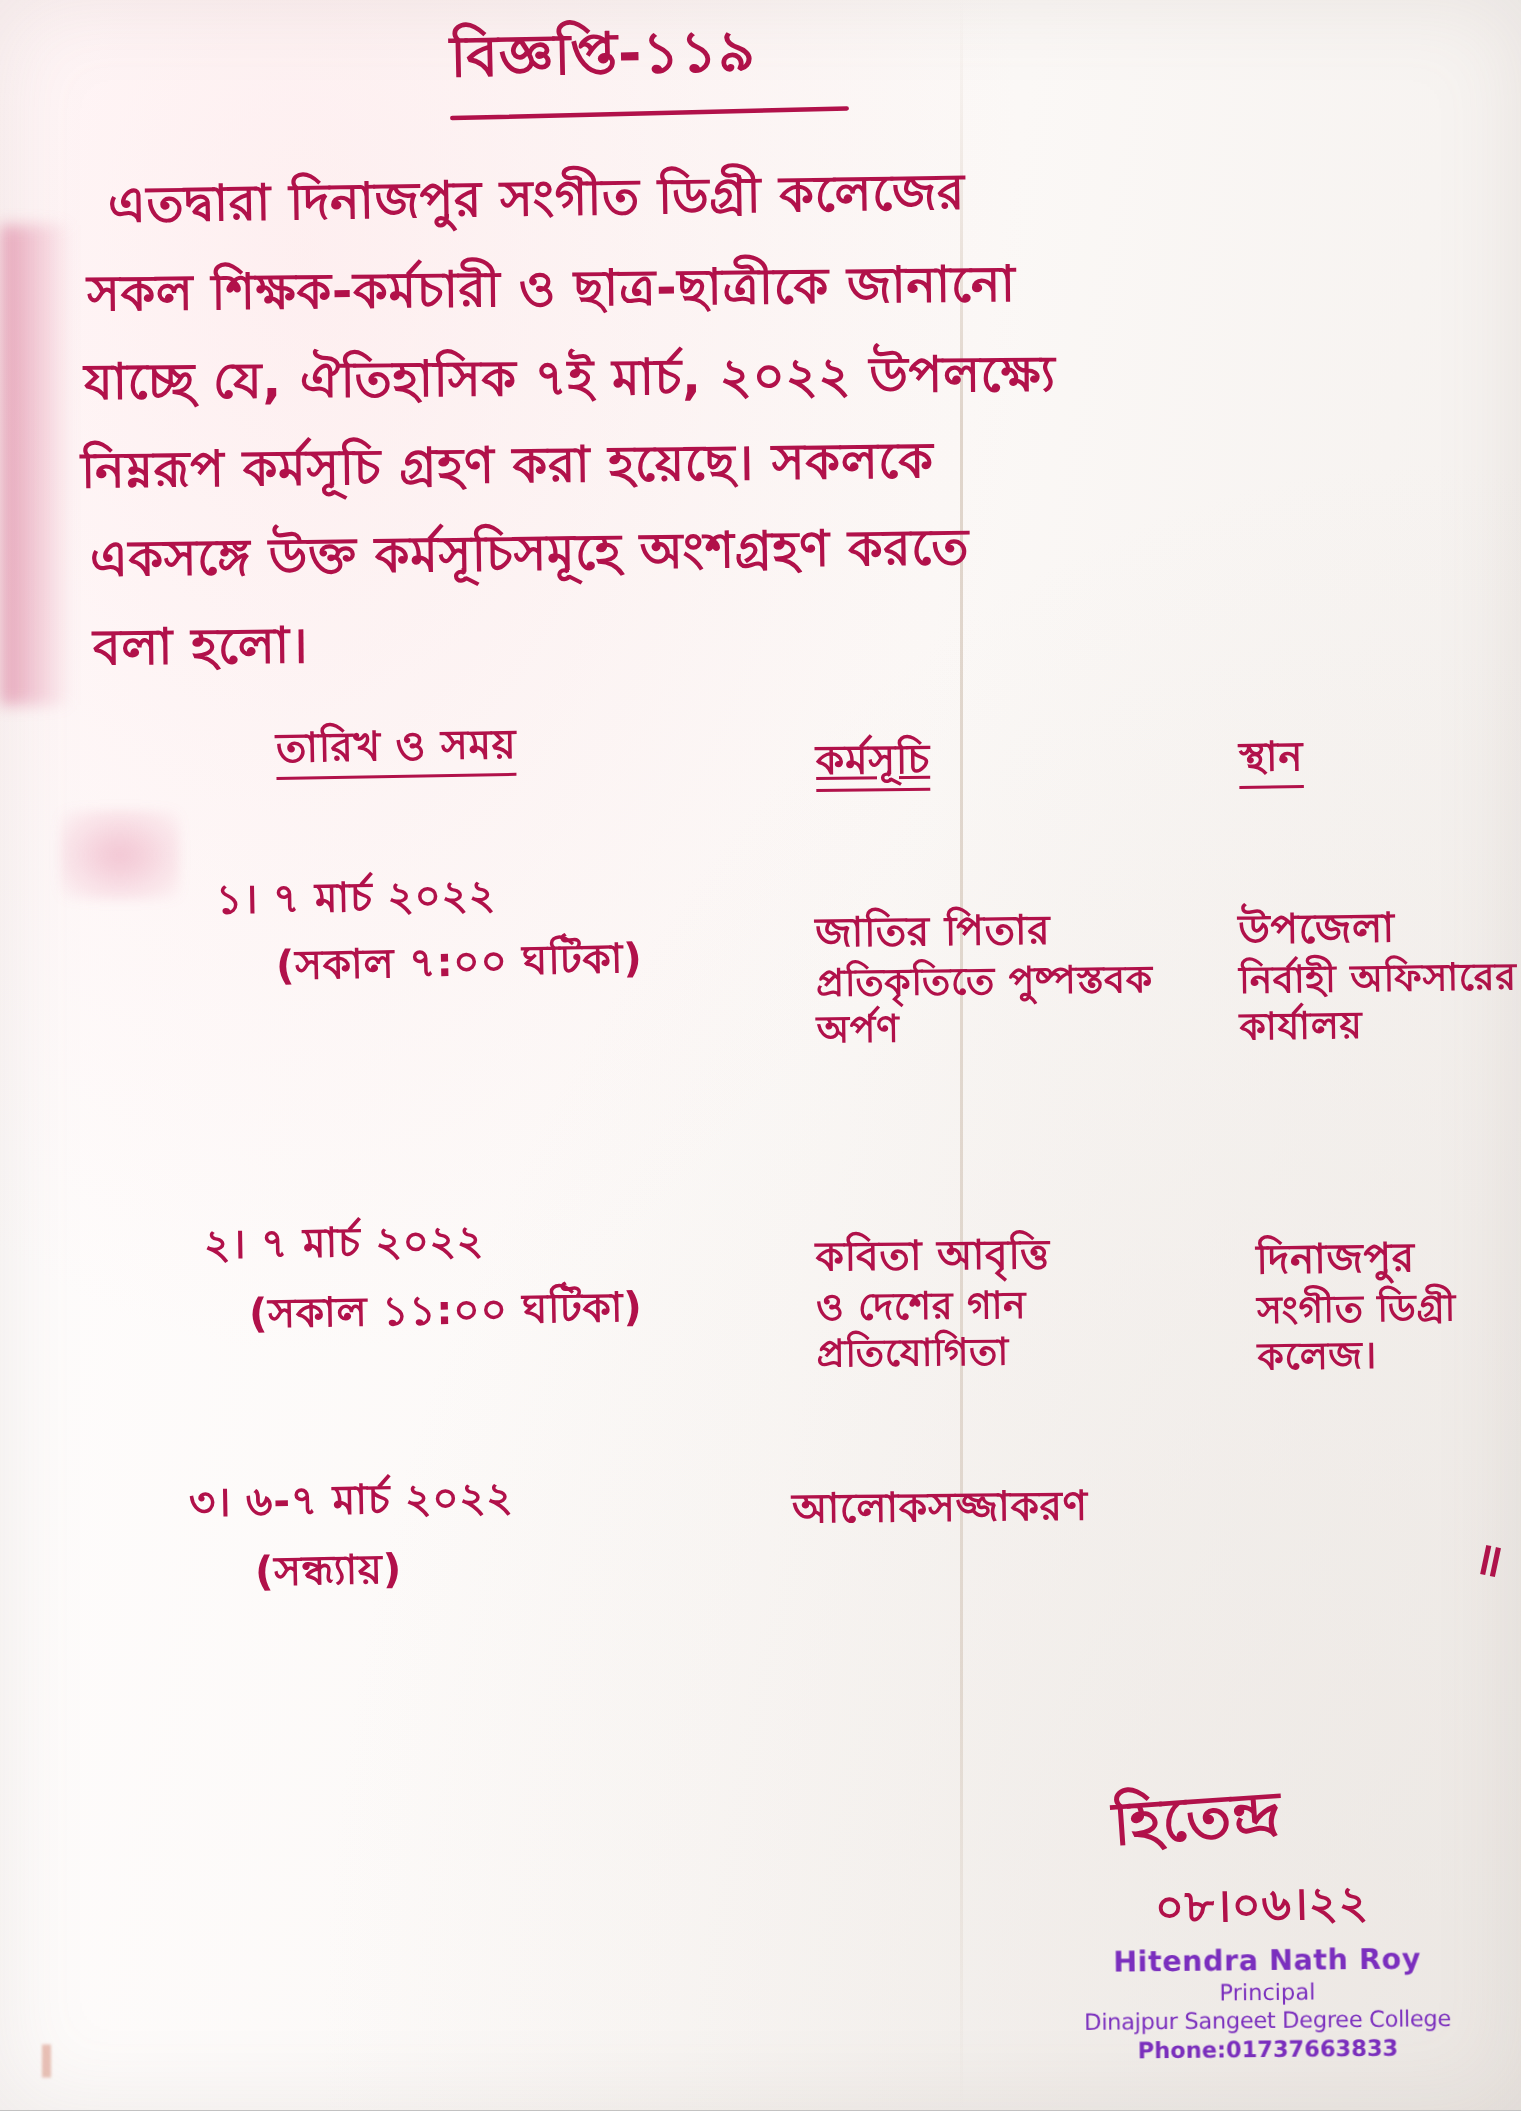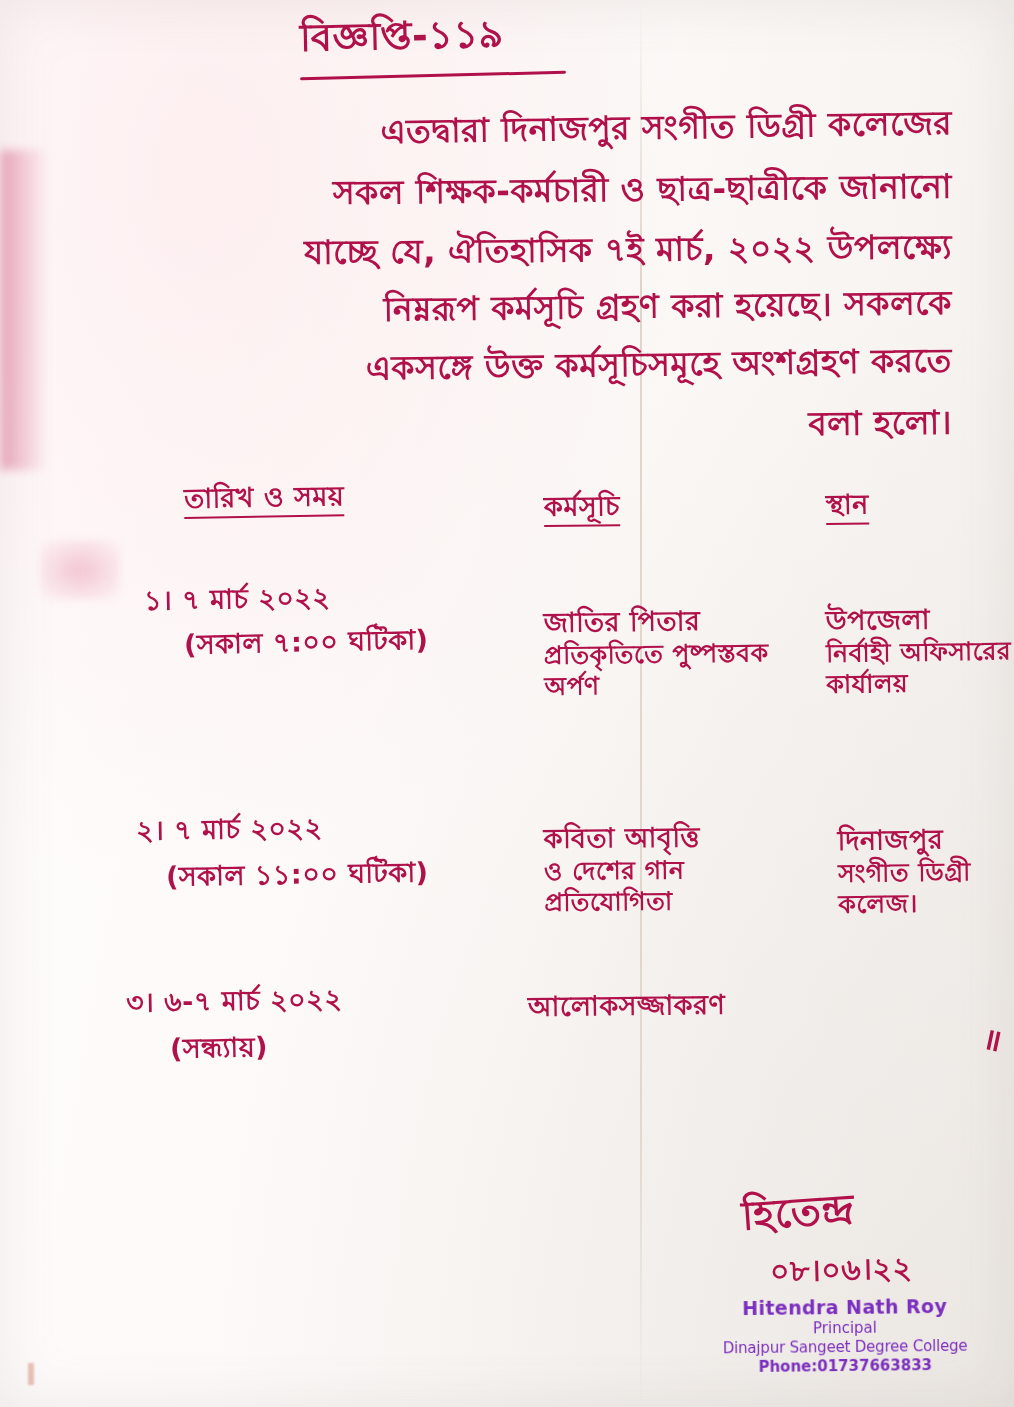--- a/index.html
+++ b/index.html
@@ -90,21 +90,20 @@
     background: #b1114a;
     transform: rotate(-1.4deg);
     border-radius: 2px;
   }
 
   .body-block {
     position: absolute;
     left: 72px;
     top: 120px;
     width: 880px;
-    text-align: right;
   }
   .body-line {
     font-size: 33px;
     line-height: 1.0;
     margin-bottom: 26px;
     white-space: nowrap;
   }
   .body-line:nth-child(1) { transform: rotate(-0.9deg); }
   .body-line:nth-child(2) { transform: rotate(-0.6deg); margin-left: -14px; }
   .body-line:nth-child(3) { transform: rotate(-0.5deg); margin-left: -16px; }
@@ -123,21 +122,21 @@
     position: relative;
     height: 46px;
   }
   .th {
     position: absolute;
     font-size: 27px;
     white-space: nowrap;
   }
   .th u { text-decoration: none; border-bottom: 2px solid #b1114a; padding-bottom: 3px; }
   .th-1 { left: 58px; top: 0; transform: rotate(-1deg); }
-  .th-2 { left: 418px; top: 8px; transform: rotate(-0.6deg); }
+  .th-2 { left: 418px; top: 8px; transform: rotate(-0.6deg); text-decoration: underline; }
   .th-3 { left: 700px; top: 6px; transform: rotate(-0.8deg); }
 
   .row { position: relative; }
   .cell {
     position: absolute;
     font-size: 27px;
     line-height: 1.25;
     white-space: nowrap;
   }
   .cell small { font-size: 25px; display: block; }

